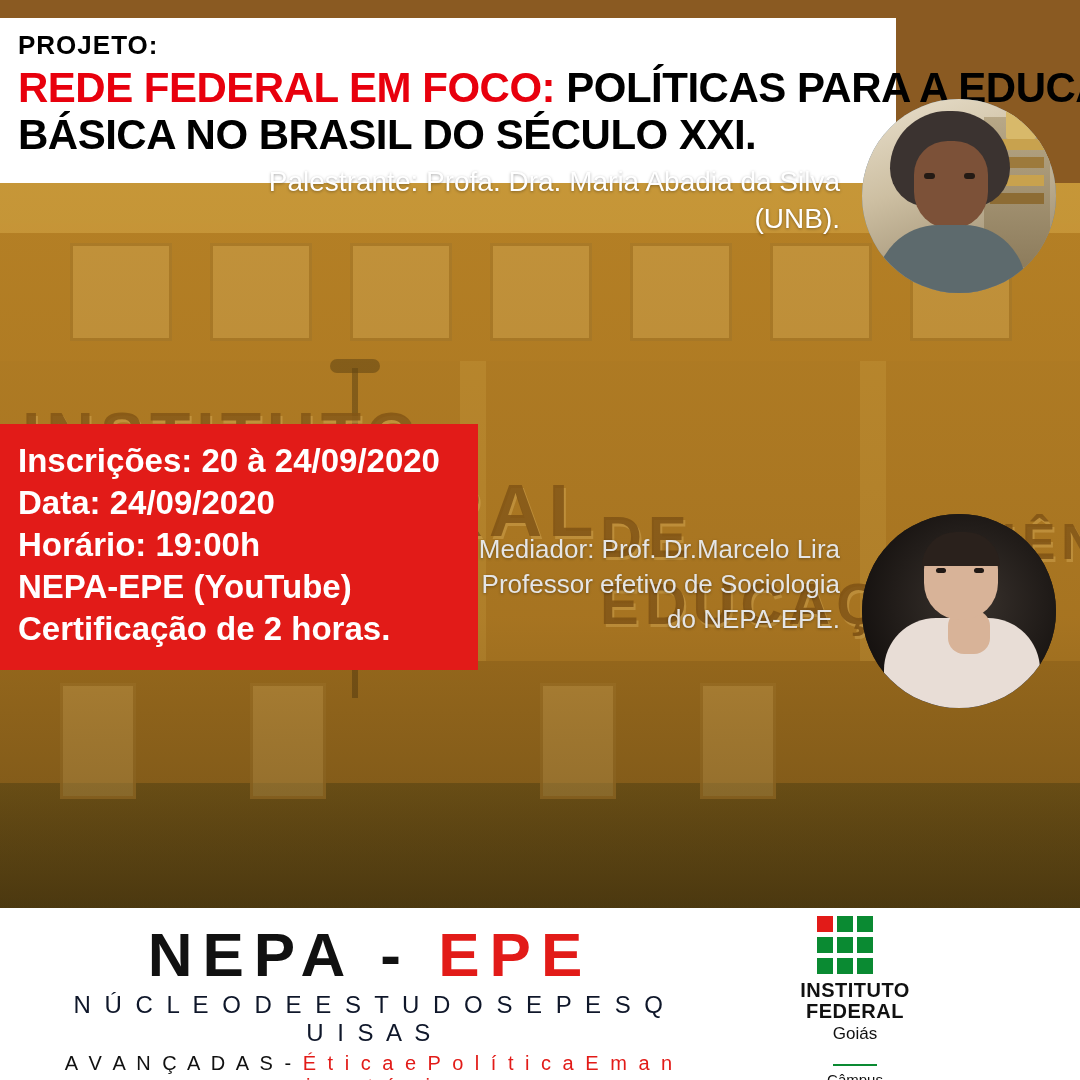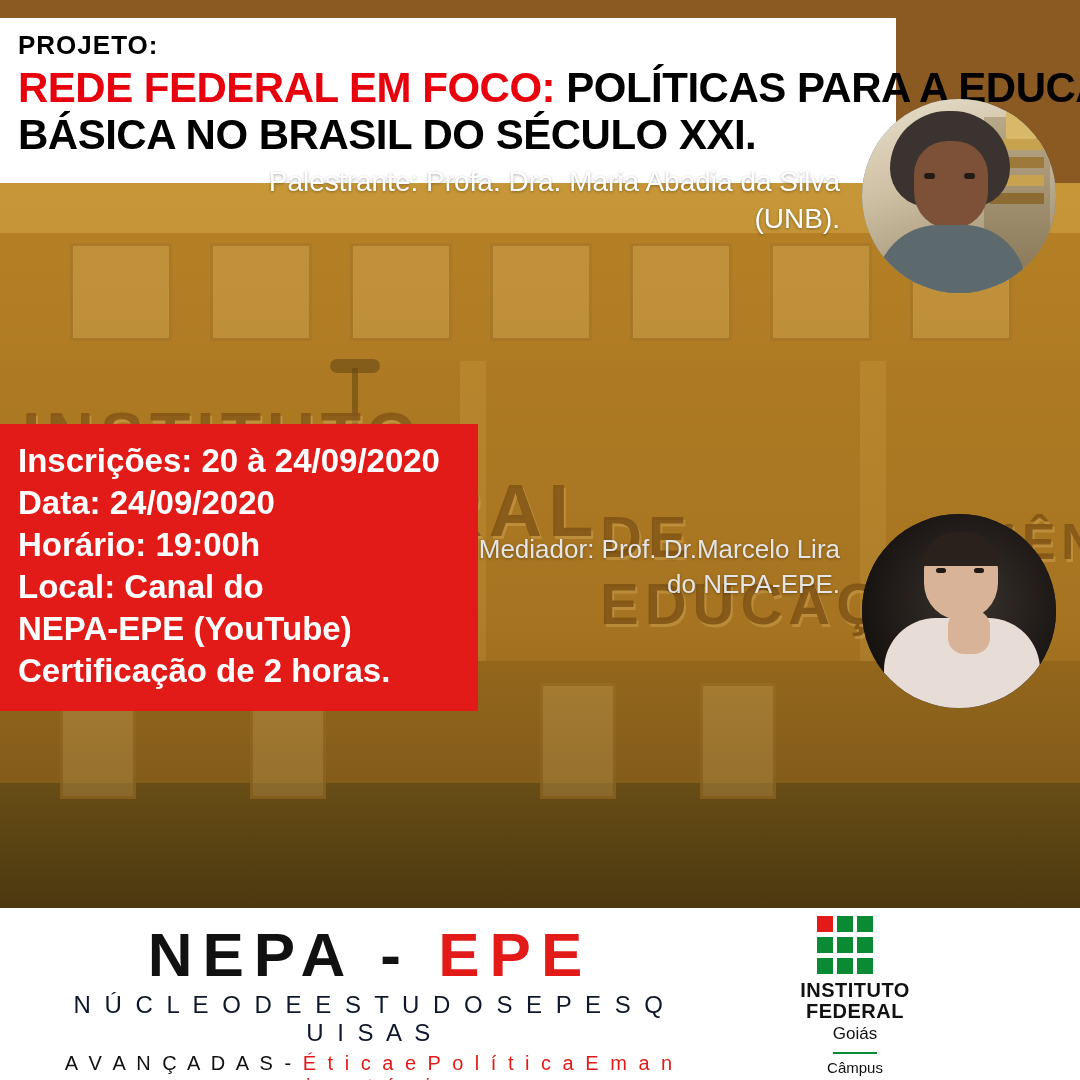--- a/index.html
+++ b/index.html
@@ -328,21 +328,21 @@
   .ifg-name {
     font-size: 20px;
     font-weight: bold;
     line-height: 1.05;
     color: #111111;
     letter-spacing: 0.5px;
   }
   .ifg-state {
     font-size: 17px;
     color: #111111;
-    padding-bottom: 8px;
+    padding-bottom: 20px;
     border-bottom: 2px solid #0a8a32;
     display: inline-block;
     margin-top: 2px;
   }
   .ifg-campus {
     font-size: 15px;
     color: #111111;
     line-height: 1.15;
     margin-top: 5px;
   }
@@ -406,27 +406,27 @@
     <div class="sp-face"></div>
     <div class="sp-eye" style="left:62px;"></div>
     <div class="sp-eye" style="left:102px;"></div>
     <div class="sp-body"></div>
   </div>
 
   <div class="info-box">
     <div class="line">Inscrições: 20 à 24/09/2020</div>
     <div class="line">Data: 24/09/2020</div>
     <div class="line">Horário: 19:00h</div>
-    <div class="line">Local: Canal do</div>
     <div class="line">NEPA-EPE (YouTube)</div>
     <div class="line">Certificação de 2 horas.</div>
   </div>
 
   <div class="mediator-text">
     <div>Mediador: Prof. Dr.Marcelo Lira</div>
+    <div>Professor efetivo de Sociologia</div>
     <div>do NEPA-EPE.</div>
   </div>
 
   <div class="avatar avatar-mediator">
     <div class="md-bg"></div>
     <div class="md-body"></div>
     <div class="md-arm"></div>
     <div class="md-head"></div>
     <div class="md-hair"></div>
     <div class="md-eye" style="left:74px;"></div>

